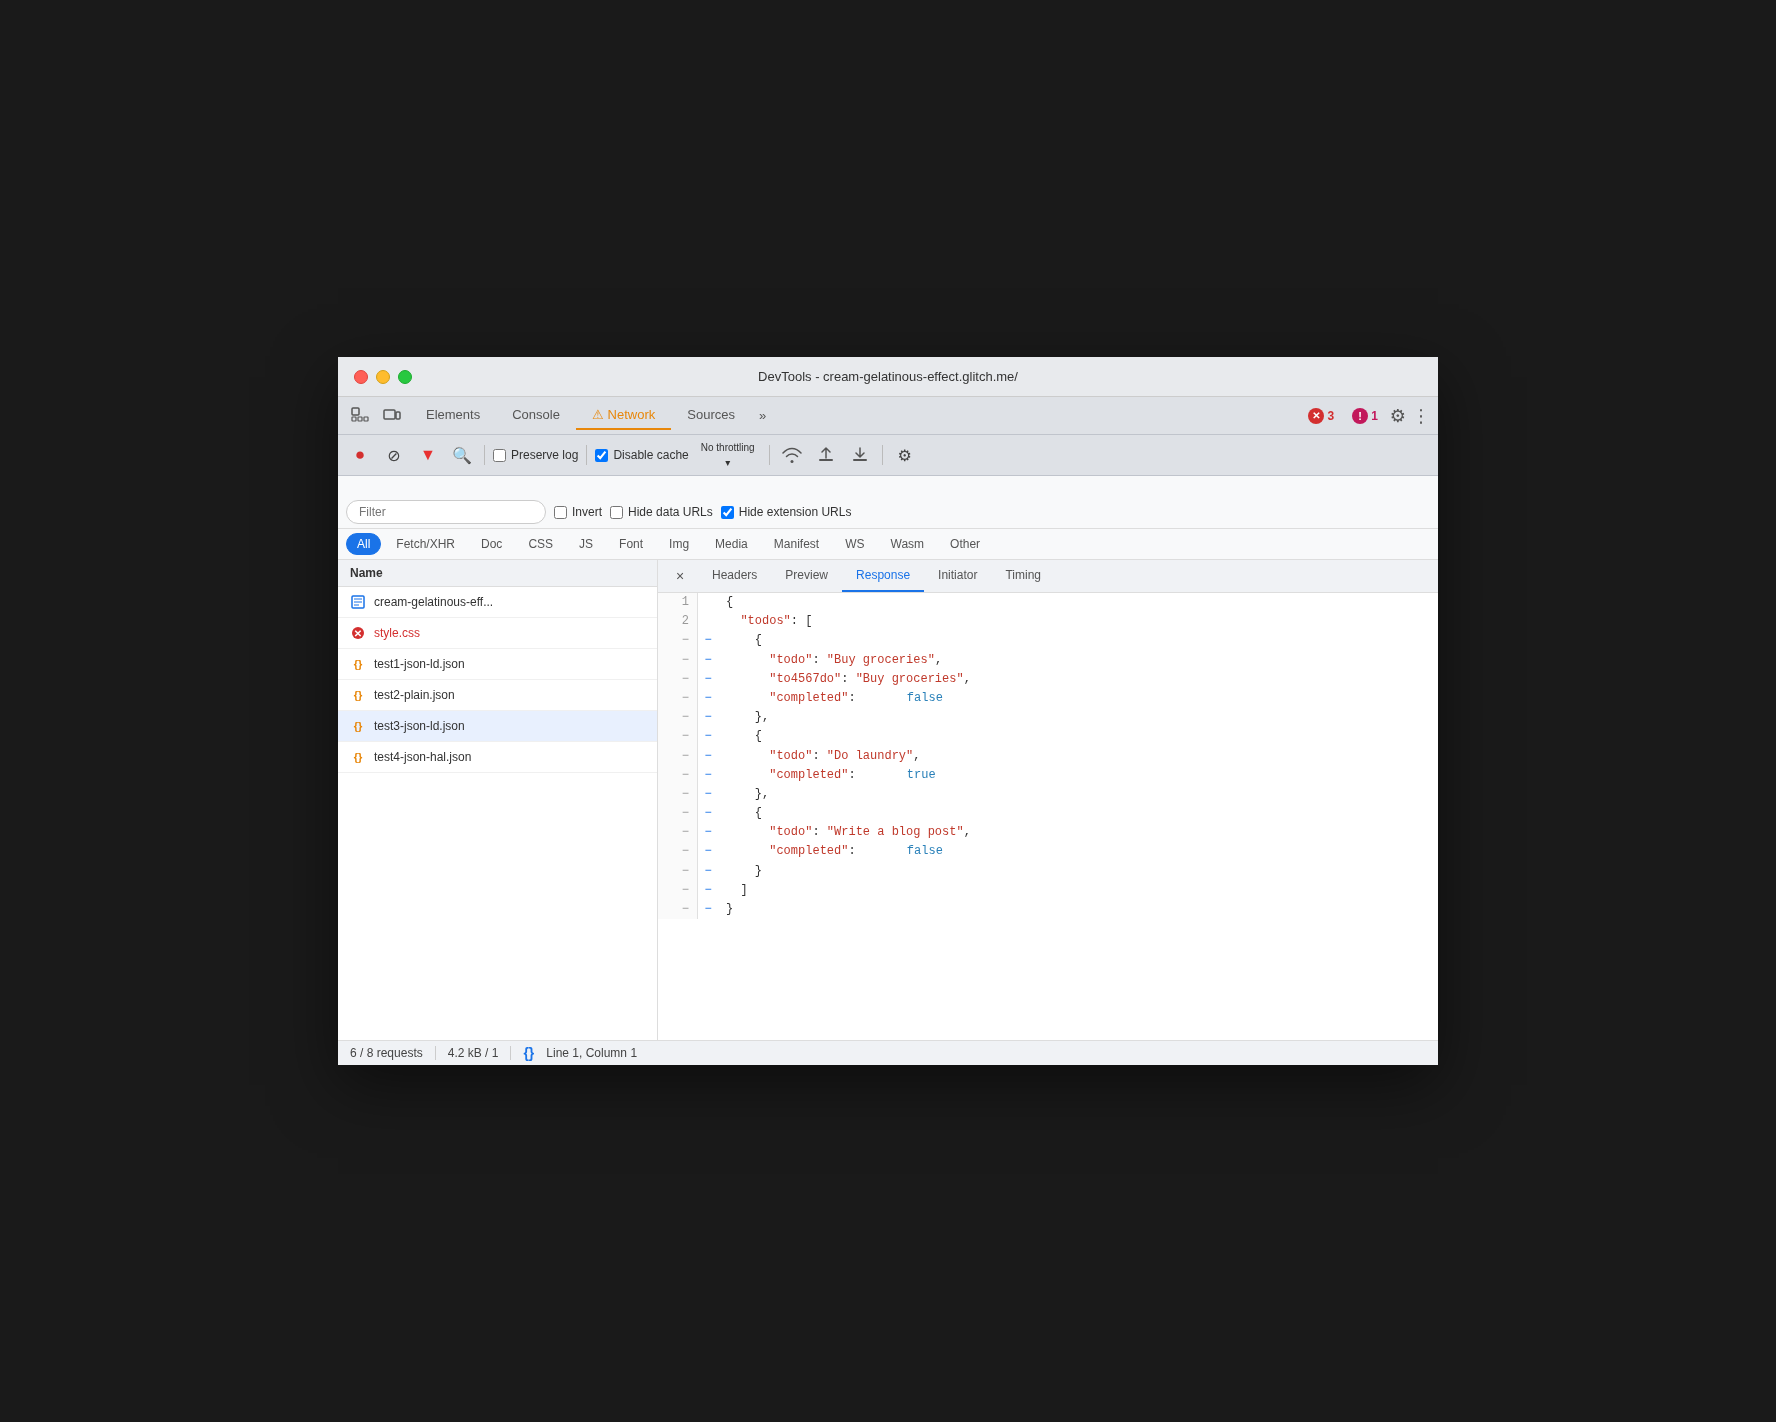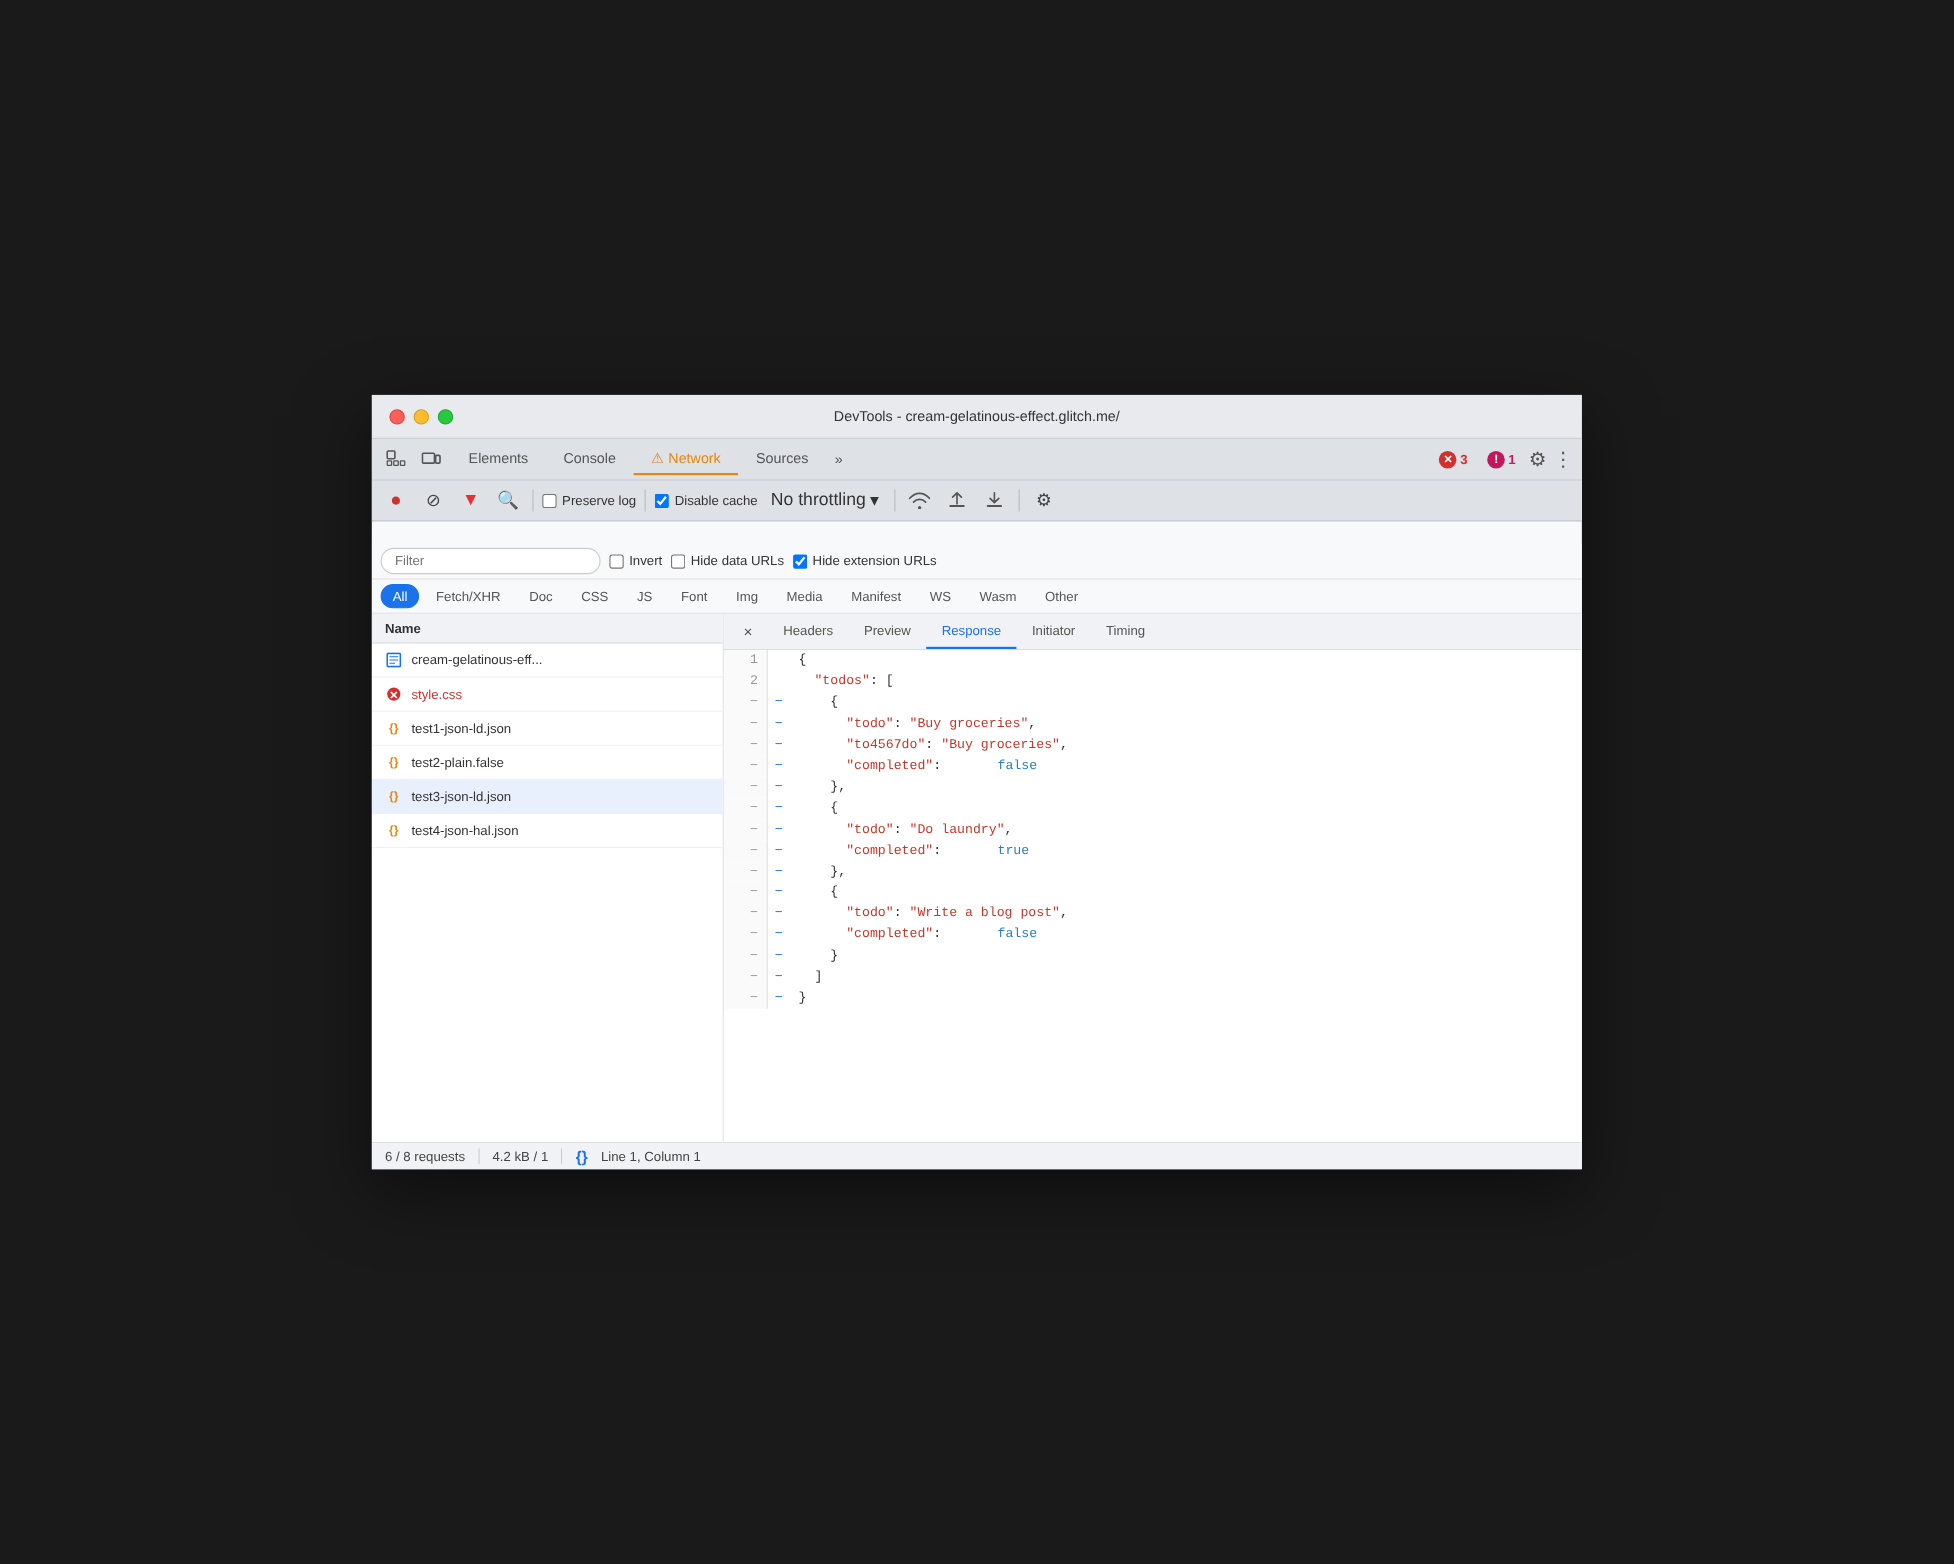--- a/index.html
+++ b/index.html
@@ -170,27 +170,28 @@
     .separator {
       width: 1px;
       height: 20px;
       background: #bbb;
       margin: 0 2px;
     }
     .throttle-select {
       display: flex;
       align-items: center;
       gap: 4px;
-      font-size: 16px;
+      font-size: 10px;
       color: #333;
       cursor: pointer;
       background: transparent;
       border: none;
       padding: 3px 6px;
       border-radius: 4px;
+      flex-direction: column;
     }
     
     .filter-bar {
       background: #f8f9fa;
       display: flex;
       align-items: center;
       padding: 4px 8px;
       gap: 8px;
       border-bottom: 1px solid #ddd;
       margin-top: 20px;
@@ -534,21 +535,21 @@
             </svg>
           </div>
           <span class="file-name" style="color:#d32f2f;">style.css</span>
         </div>
         <div class="file-item">
           <div class="file-icon orange" style="font-size:11px;font-weight:700;">{}</div>
           <span class="file-name">test1-json-ld.json</span>
         </div>
         <div class="file-item">
           <div class="file-icon orange" style="font-size:11px;font-weight:700;">{}</div>
-          <span class="file-name">test2-plain.false</span>
+          <span class="file-name">test2-plain.json</span>
         </div>
         <div class="file-item selected">
           <div class="file-icon orange" style="font-size:11px;font-weight:700;">{}</div>
           <span class="file-name">test3-json-ld.json</span>
         </div>
         <div class="file-item">
           <div class="file-icon orange" style="font-size:11px;font-weight:700;">{}</div>
           <span class="file-name">test4-json-hal.json</span>
         </div>
       </div>

